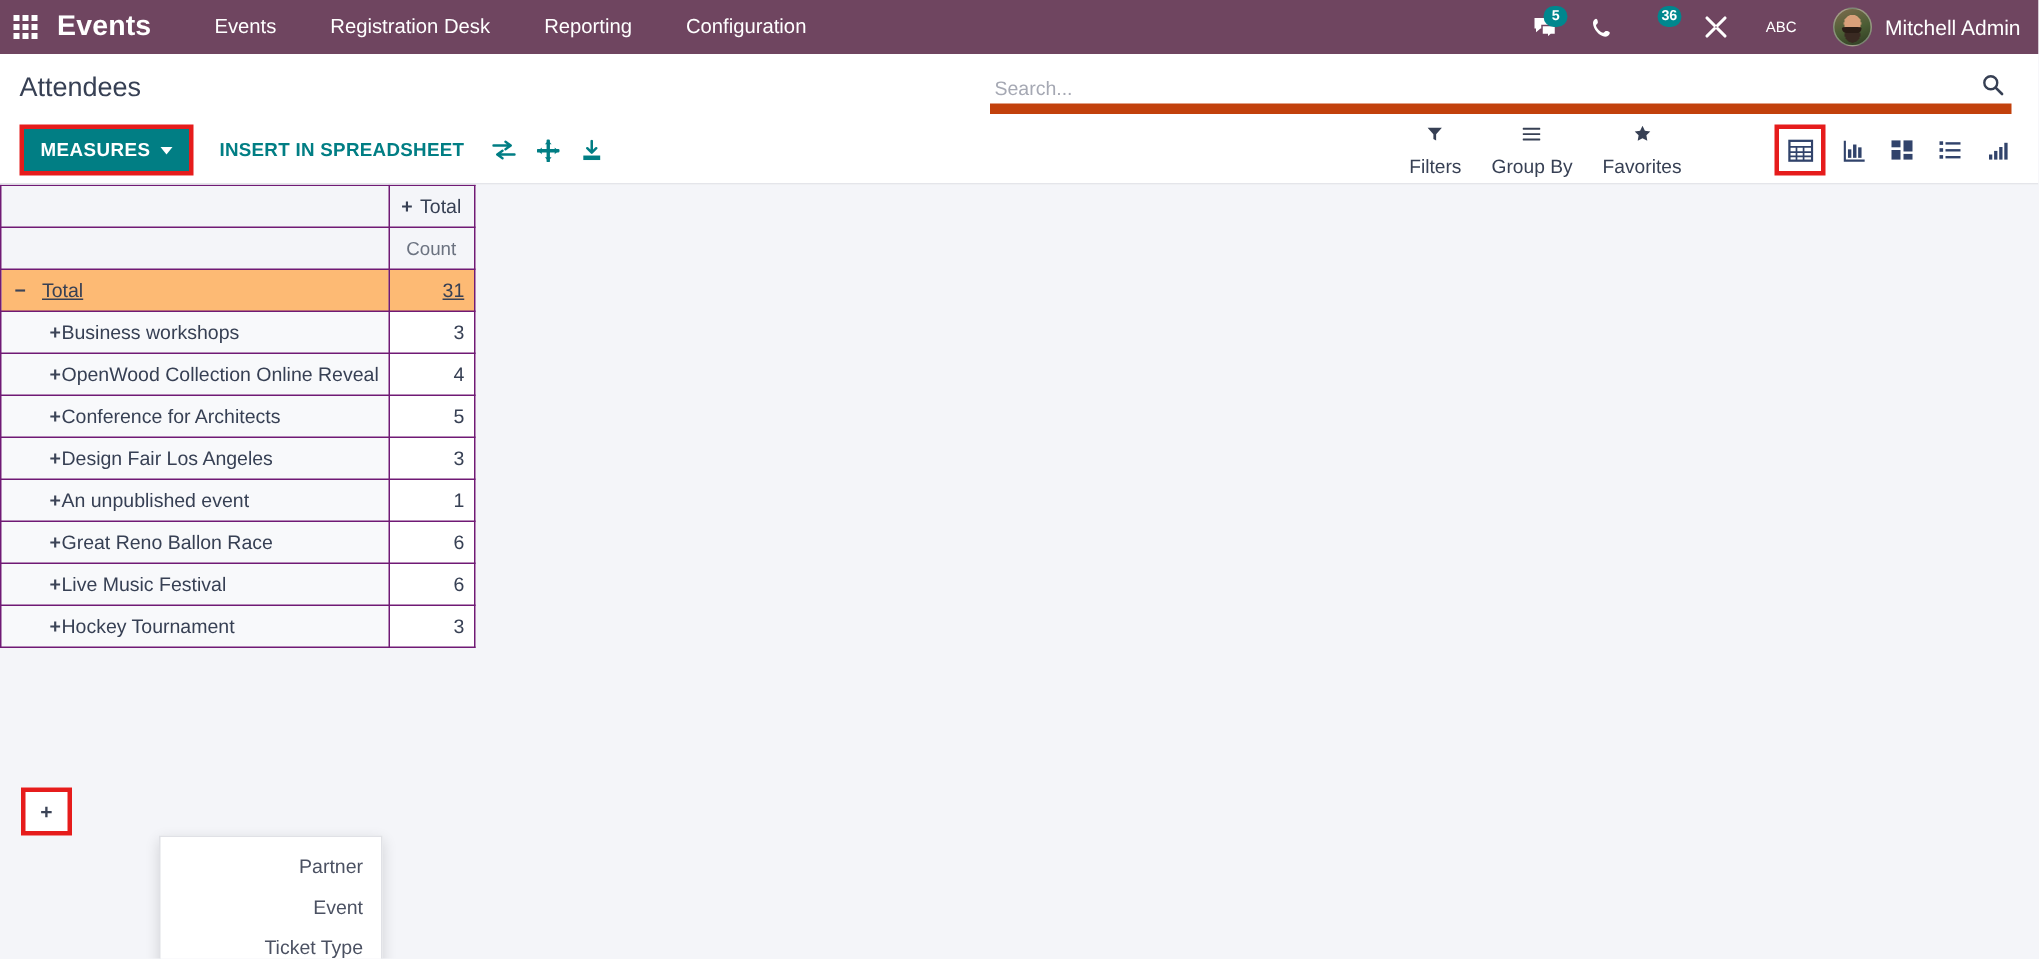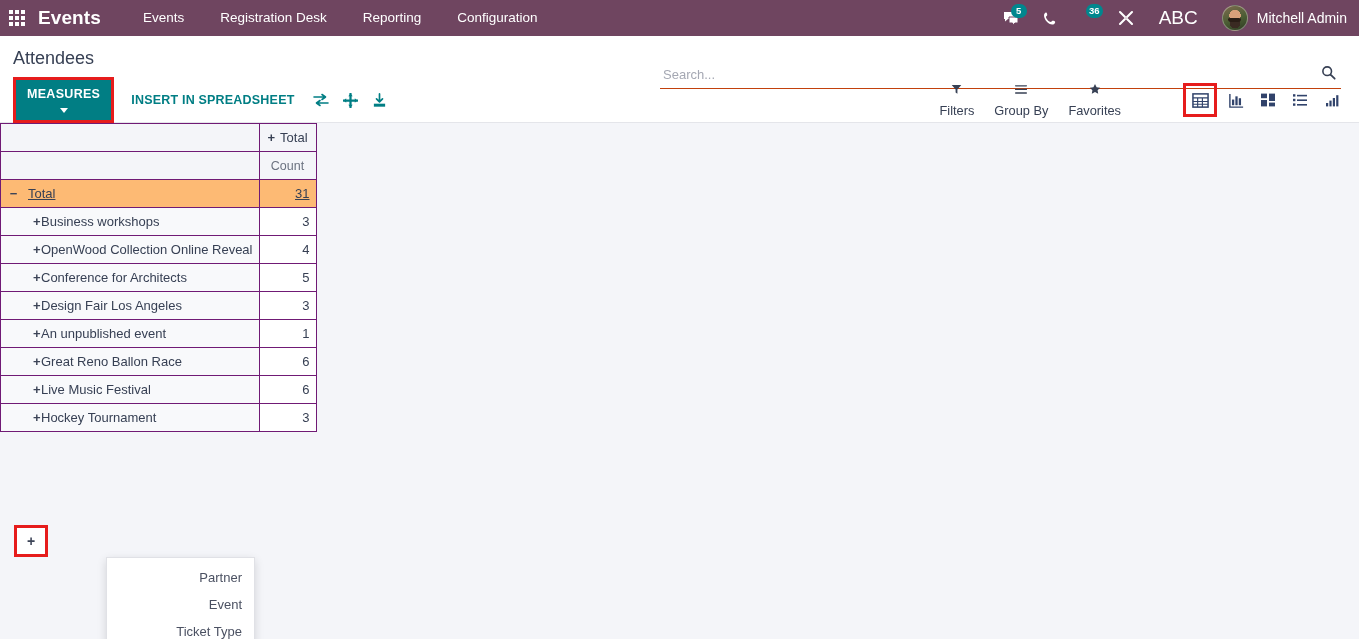--- a/index.html
+++ b/index.html
@@ -70,21 +70,21 @@
     font-size: 9.5px;
     font-weight: bold;
     border-radius: 9px;
     min-width: 16px;
     height: 14px;
     line-height: 14px;
     text-align: center;
     padding: 0 3px;
   }
   .abc-label {
-    font-size: 19px;
+    font-size: 10px;
     padding: 0 14px;
     cursor: pointer;
   }
   .user-menu {
     display: flex; align-items: center;
     cursor: pointer;
     padding-left: 10px;
   }
   .avatar {
     width: 26px; height: 26px;
@@ -122,23 +122,23 @@
   .breadcrumb {
     font-size: 18px;
     color: #374054;
     padding: 12px 0 0 13px;
     flex: 0 0 660px;
   }
   .search-wrap {
     flex: 1;
     display: flex;
     align-items: center;
-    border-bottom: 1px solid #c2410c;
+    border-bottom: 7px solid #c2410c;
     height: 29px;
-    margin-top: 24px;
+    margin-top: 11px;
     margin-right: 18px;
     padding: 0 3px;
   }
   .search-input {
     flex: 1;
     border: none;
     outline: none;
     font-size: 13px;
     font-family: "Liberation Sans", sans-serif;
     color: #374054;
@@ -171,21 +171,20 @@
     border: none;
     font-family: "Liberation Sans", sans-serif;
     font-size: 12.5px;
     font-weight: bold;
     letter-spacing: .3px;
     padding: 7px 11px;
     cursor: pointer;
     display: flex;
     align-items: center;
     gap: 7px;
-    flex-direction: column;
   }
   .caret-down {
     width: 0; height: 0;
     border-left: 4.5px solid transparent;
     border-right: 4.5px solid transparent;
     border-top: 5px solid #fff;
   }
   .insert-btn {
     background: none;
     border: none;

